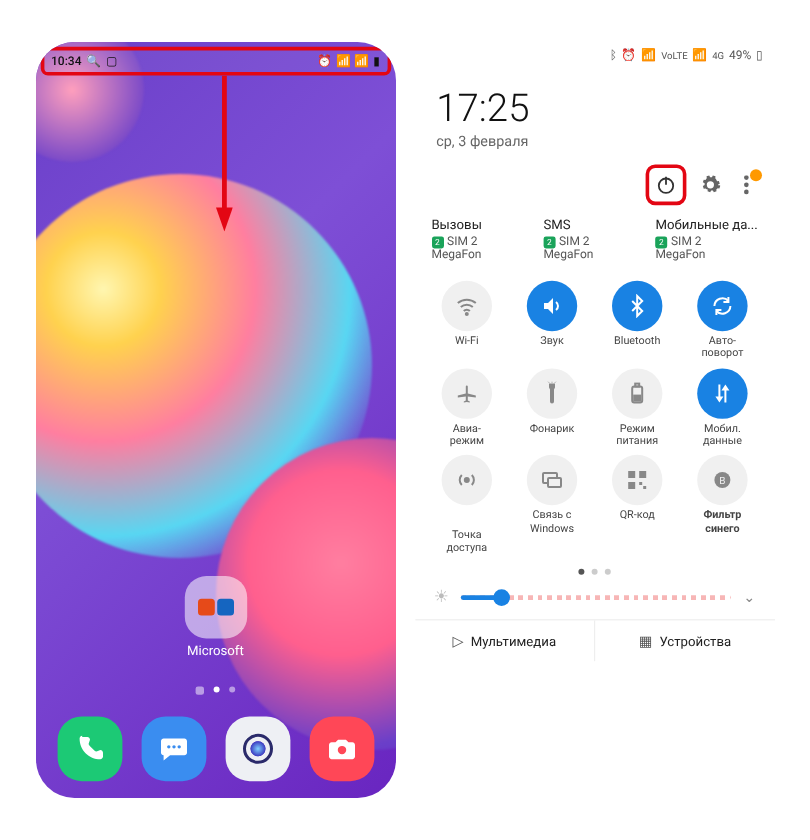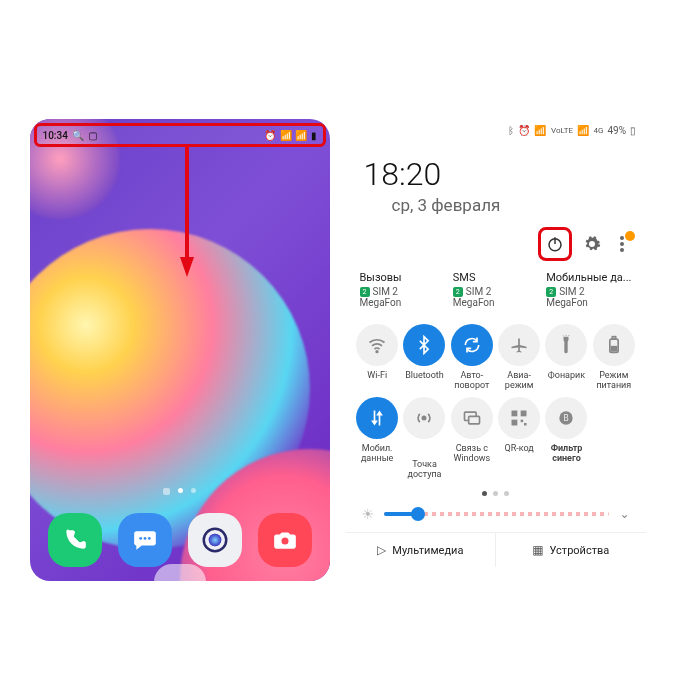--- a/index.html
+++ b/index.html
@@ -9,22 +9,22 @@
     background: #fff;
     font-family: -apple-system, "Segoe UI", Roboto, Arial, sans-serif;
     position: relative;
     display: flex;
     justify-content: center;
     align-items: center;
     gap: 16px;
   }
   .phone {
     width: 300px;
-    height: 462px;
-    border-radius: 20px;
+    height: 630px;
+    border-radius: 32px;
     overflow: hidden;
     position: relative;
     background: #fff;
   }
   
   .left-phone {
     background: linear-gradient(135deg,#6a3fc9 0%, #7e4fd6 40%, #6925c0 100%);
   }
   .wallpaper-blob {
     position: absolute;
@@ -75,36 +75,36 @@
   .app-browser{background:#eef0f4;color:#2a2a6a;}
   .app-camera{background:#ff4757;}
   
   .right-phone{background:#fff;color:#222;}
   .status-bar-right{
     height:22px;display:flex;justify-content:flex-end;align-items:center;
     gap:4px;font-size:10px;color:#555;padding:0 10px;
   }
   .clock-block{padding:14px 18px 2px;}
   .clock-time{font-size:32px;font-weight:300;color:#111;}
-  .clock-date{font-size:17px;color:#666;margin-top:2px;margin-left:28px;}
+  .clock-date{font-size:12px;color:#666;margin-top:2px;}
   .top-actions{
     display:flex;justify-content:flex-end;align-items:center;gap:10px;padding:10px 14px 4px;
   }
   .power-btn{
     width:34px;height:34px;border:3px solid #e30613;border-radius:8px;
     display:flex;align-items:center;justify-content:center;color:#333;
   }
   .gear-btn,.menu-btn{width:20px;height:20px;display:flex;align-items:center;justify-content:center;color:#555;position:relative;}
   .menu-badge{position:absolute;top:-3px;right:-3px;width:10px;height:10px;background:#f90;border-radius:50%;}
   .sim-row{display:flex;padding:6px 14px 10px;gap:8px;}
   .sim-col{flex:1;}
   .sim-title{font-size:11px;color:#222;margin-bottom:2px;}
   .sim-line{font-size:10px;color:#555;display:flex;align-items:center;gap:3px;}
   .sim-chip{display:inline-flex;width:10px;height:10px;background:#1aa35a;color:#fff;font-size:7px;align-items:center;justify-content:center;border-radius:2px;}
-  .qs-grid{display:grid;grid-template-columns:repeat(6,1fr);gap:6px 4px;padding:6px 10px;}
+  .qs-grid{display:grid;grid-template-columns:repeat(4,1fr);gap:6px 4px;padding:6px 10px;}
   .qs{display:flex;flex-direction:column;align-items:center;}
   .qs .circ{width:42px;height:42px;border-radius:50%;display:flex;align-items:center;justify-content:center;margin-bottom:4px;}
   .qs .circ.on{background:#1982e3;color:#fff;}
   .qs .circ.off{background:#f0f0f0;color:#888;}
   .qs .lbl{font-size:9px;color:#444;text-align:center;line-height:1.15;min-height:20px;}
   .qs-pager{display:flex;justify-content:center;gap:6px;padding:6px 0;}
   .qs-pager .p{width:5px;height:5px;border-radius:50%;background:#ccc;}
   .qs-pager .p.active{background:#555;}
   .brightness{display:flex;align-items:center;gap:10px;padding:4px 16px 10px;}
   .br-track{flex:1;height:4px;background:repeating-linear-gradient(90deg,#f7b6b6 0 4px,#fff 4px 8px);border-radius:2px;position:relative;}
@@ -203,21 +203,21 @@
     <span>⏰</span>
     <span>📶</span>
     <span style="font-size:8px">VoLTE</span>
     <span>📶</span>
     <span style="font-size:8px">4G</span>
     <span>49%</span>
     <span>▯</span>
   </div>
 
   <div class="clock-block">
-    <div class="clock-time">18:20</div>
+    <div class="clock-time">17:25</div>
     <div class="clock-date">ср, 3 февраля</div>
   </div>
 
   <div class="top-actions">
     <div class="power-btn">
       <svg width="18" height="18" viewBox="0 0 24 24" fill="none" stroke="#333" stroke-width="2">
           <circle cx="12" cy="13" r="8"></circle>
           <line x1="12" y1="3" x2="12" y2="12"></line>
         </svg>
     </div>
@@ -270,20 +270,29 @@
             <path d="M3 9a14 14 0 0118 0"></path>
             <path d="M6 13a9 9 0 0112 0"></path>
             <path d="M9 17a4 4 0 016 0"></path>
             <circle cx="12" cy="20" r="1" fill="currentColor"></circle>
           </svg>
         </div>
         <div class="lbl" style="white-space: pre-line;">Wi-Fi</div>
       </div>
       <div class="qs">
         <div class="circ on">
+          <svg width="20" height="20" viewBox="0 0 24 24" fill="currentColor">
+            <path d="M4 9v6h4l5 5V4L8 9H4z"></path>
+            <path d="M16 8a5 5 0 010 8" fill="none" stroke="currentColor" stroke-width="2"></path>
+          </svg>
+        </div>
+        <div class="lbl" style="white-space: pre-line;">Звук</div>
+      </div>
+      <div class="qs">
+        <div class="circ on">
           <svg width="20" height="20" viewBox="0 0 24 24" fill="none" stroke="currentColor" stroke-width="2">
             <path d="M7 7l10 10-5 5V2l5 5L7 17"></path>
           </svg>
         </div>
         <div class="lbl" style="white-space: pre-line;">Bluetooth</div>
       </div>
       <div class="qs">
         <div class="circ on">
           <svg width="20" height="20" viewBox="0 0 24 24" fill="none" stroke="currentColor" stroke-width="2">
             <path d="M4 12a8 8 0 0114-5"></path>

